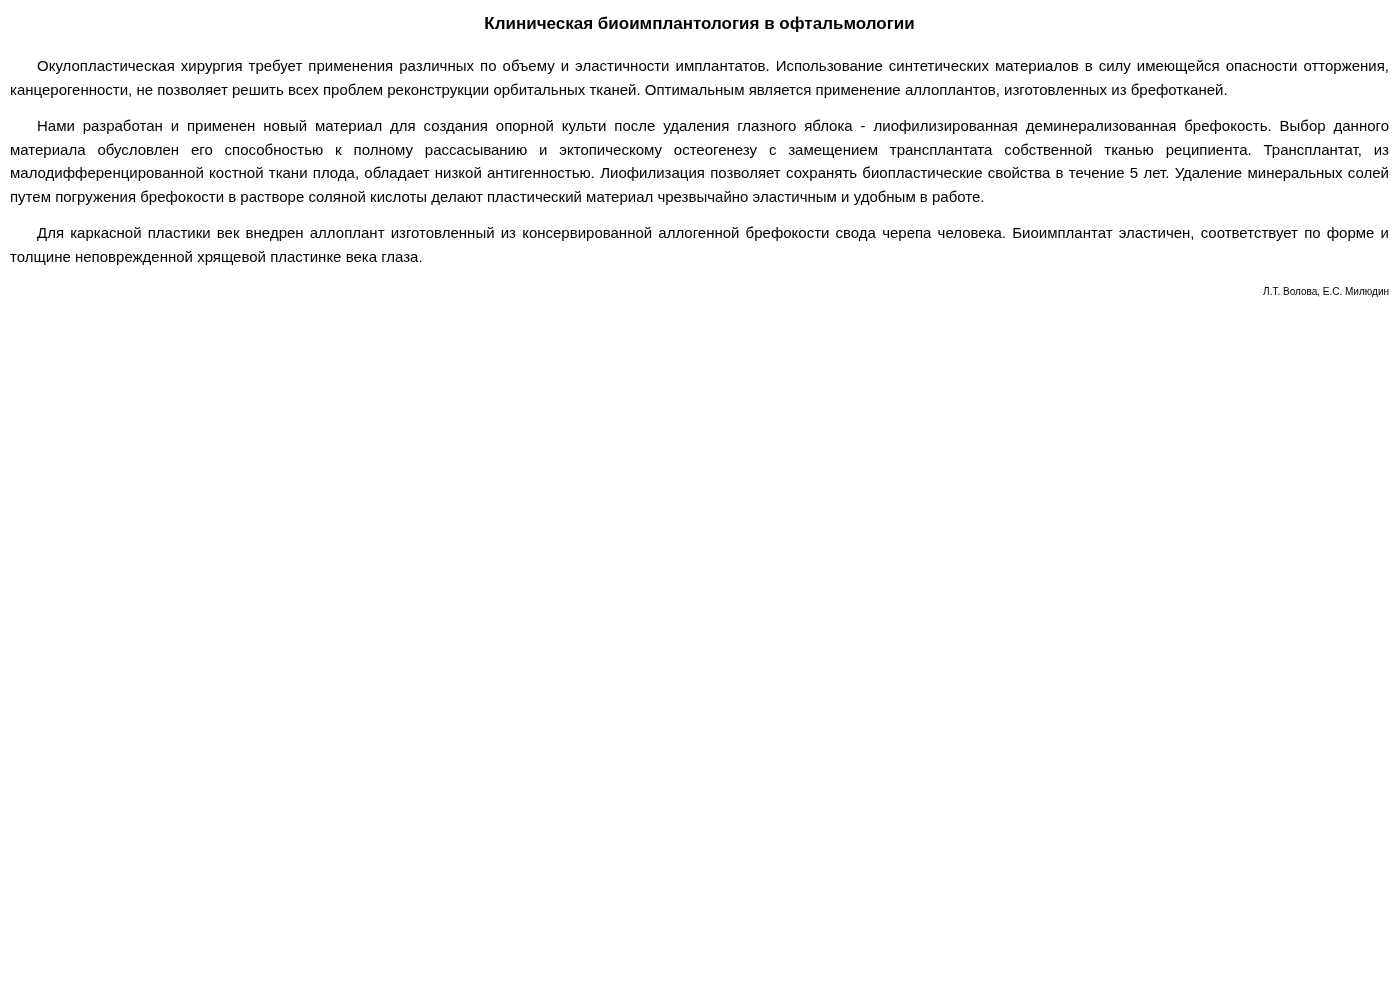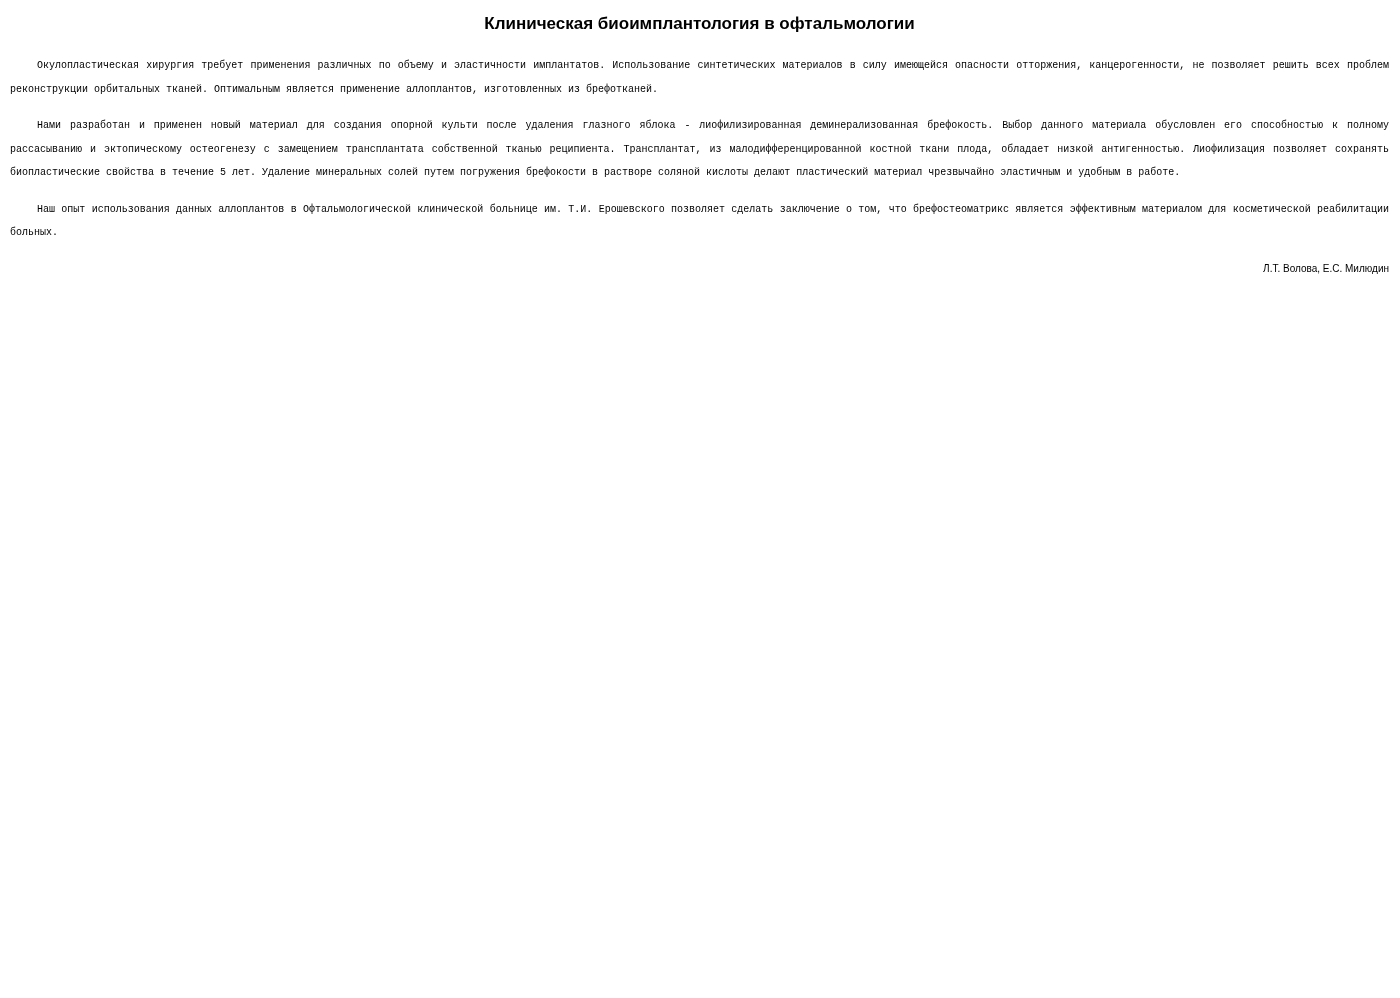--- a/index.html
+++ b/index.html
@@ -29,26 +29,25 @@
     margin: 6px 0 0 0;
   }
   .doc-subtitle {
     text-align: center;
     font-size: 19px;
     line-height: 23px;
     font-weight: bold;
     margin: 27px 0 0 0;
   }
   .body-para {
-    font-size: 10px;
+    font-size: 15px;
     line-height: 23.5px;
     text-align: justify;
     text-indent: 27px;
     margin: 0 0 13px 0;
-    font-family: Liberation Mono, monospace;
   }
   .body-para.first {
     margin-top: 20px;
   }
   .signature {
     text-align: right;
     font-size: 10px;
     line-height: 22px;
     margin-top: 9px;
   }
@@ -61,20 +60,20 @@
 
 <main class="page">
 
   <h1 class="doc-title">Клиническая биоимплантология в офтальмологии</h1>
 
 
   <p class="body-para first">Окулопластическая хирургия требует применения различных по объему и эластичности имплантатов. Использование синтетических материалов в силу имеющейся опасности отторжения, канцерогенности, не позволяет решить всех проблем реконструкции орбитальных тканей. Оптимальным является применение аллоплантов, изготовленных из брефотканей.</p>
 
   <p class="body-para">Нами разработан и применен новый материал для создания опорной культи после удаления глазного яблока - лиофилизированная деминерализованная брефокость. Выбор данного материала обусловлен его способностью к полному рассасыванию и эктопическому остеогенезу с замещением трансплантата собственной тканью реципиента. Трансплантат, из малодифференцированной костной ткани плода, обладает низкой антигенностью. Лиофилизация позволяет сохранять биопластические свойства в течение 5 лет. Удаление минеральных солей путем погружения брефокости в растворе соляной кислоты делают пластический материал чрезвычайно эластичным и удобным в работе.</p>
 
+  <p class="body-para">Для каркасной пластики век внедрен аллоплант изготовленный из консервированной аллогенной брефокости свода черепа человека. Биоимплантат эластичен, соответствует по форме и толщине неповрежденной хрящевой пластинке века глаза.</p>
 
-  <p class="body-para">Наш опыт использования данных аллоплантов в Офтальмологической клинической больнице им. Т.И. Ерошевского позволяет сделать заключение о том, что брефостеоматрикс является эффективным материалом для косметической реабилитации больных.</p>
 
   <div class="signature">
     <p>Л.Т. Волова, Е.С. Милюдин</p>
   </div>
 
 </main>
 
 </body></html>

